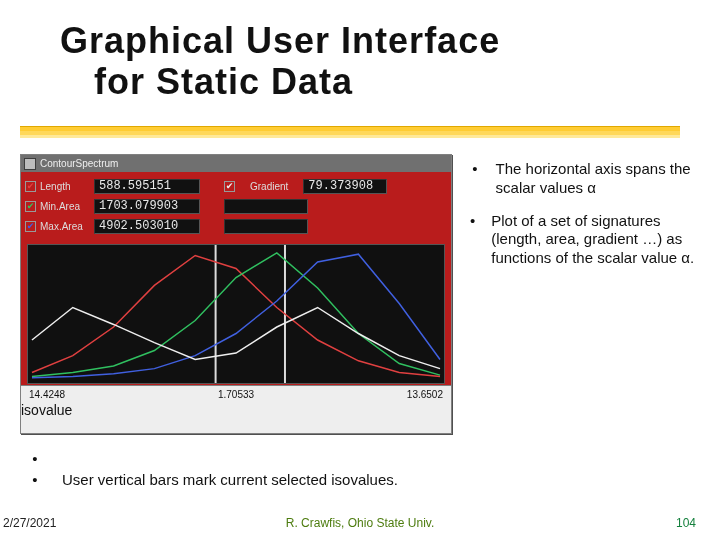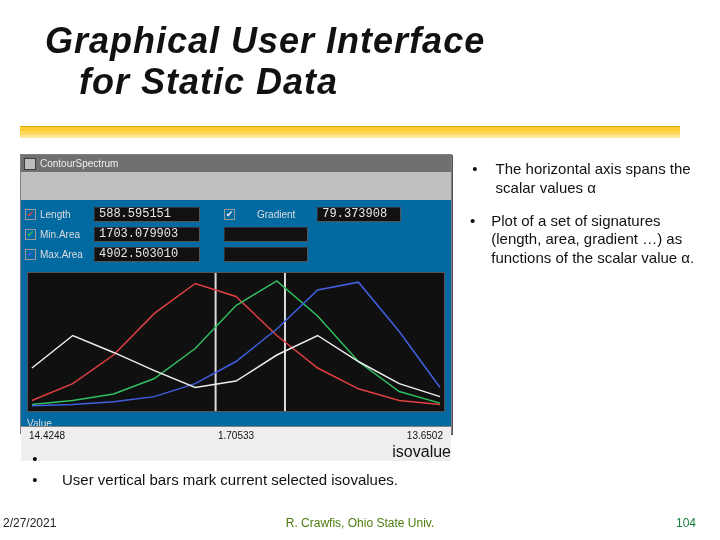--- a/index.html
+++ b/index.html
@@ -1,23 +1,22 @@
 <!DOCTYPE html>
 <html><head>
 <meta charset="utf-8">
 <style>
   * { box-sizing: border-box; margin: 0; padding: 0; }
   html, body { width: 720px; height: 540px; background: #fff; font-family: Arial, Helvetica, sans-serif; }
   .slide { position: relative; width: 720px; height: 540px; }
   .title {
-    position: absolute; left: 45px; top: 20px; width: 620px;
+    position: absolute; left: 60px; top: 20px; width: 620px;
     font-family: "Arial Black", Arial, sans-serif; font-weight: 900;
     font-size: 36px; line-height: 1.15; letter-spacing: 1px;
     color: #111;
-    font-style: italic;
   }
   .title-line2 { display: block; padding-left: 34px; }
   .title-underline {
     position: absolute; left: 20px; top: 126px; width: 660px; height: 12px;
   }
   .title-underline .bar1 { position:absolute; left:0; top:0; width:100%; height:5px; background:#ffcc33; border-top:1px solid #e0a800; }
   .title-underline .bar2 { position:absolute; left:0; top:5px; width:100%; height:4px; background:#ffd85a; }
   .title-underline .bar3 { position:absolute; left:0; top:9px; width:100%; height:3px; background:#ffe999; }
 
   
@@ -25,50 +24,50 @@
     position: absolute; left: 20px; top: 154px; width: 432px; height: 280px;
     background: #c0c0c0; border: 1px solid #808080;
     box-shadow: 1px 1px 0 #505050;
   }
   .titlebar {
     height: 17px; background: #707070; display: flex; align-items: center;
     padding: 0 3px; gap: 4px;
   }
   .titlebar .sys-icon { width: 12px; height: 12px; background: #bdbdbd; border:1px solid #3d3d3d; }
   .titlebar .title-text { color: #eee; font-size: 10px; font-family: Arial; }
-  .win-body { background: #0369a1; height: calc(100% - 17px); position: relative; margin-top: 28px; }
+  .win-body { background: #b91c1c; height: calc(100% - 17px); position: relative; }
 
   .params { position: absolute; left: 4px; top: 4px; right: 4px; height: 64px; }
   .param-row { display: flex; align-items: center; height: 20px; gap: 4px; }
   .chk { width: 11px; height: 11px; border:1px solid #999; display:inline-flex; align-items:center; justify-content:center; font-size:9px; line-height:9px; color:#bbb; }
   .chk.red::after   { content:"✔"; color:#e04040; }
   .chk.green::after { content:"✔"; color:#30c060; }
   .chk.blue::after  { content:"✔"; color:#4060e0; }
   .chk.white::after { content:"✔"; color:#eee; }
   .param-label { color:#ddd; font-size:10px; width:50px; }
   .param-val {
     width: 106px; height: 15px; background:#111; border:1px solid #555; border-top-color:#333; border-left-color:#333;
     color:#e8e8e8; font-size:12px; padding:0 4px; display:flex; align-items:center; font-family:"Courier New",monospace;
   }
-  .col2 { margin-left: 20px; display:flex; align-items:center; gap:22px; }
+  .col2 { margin-left: 20px; display:flex; align-items:center; gap:15px; }
 
   .plot {
     position:absolute; left:6px; right:6px; top:72px; height:140px;
     background:#101010; border:1px solid #555;
   }
   .plot svg { width:100%; height:100%; display:block; }
 
   .ylab { position:absolute; left:6px; top:218px; color:#ddd; font-size:10px; }
 
   .xaxis-band {
-    position:absolute; left:0; right:0; bottom:0; height:35px; background:#eeeeee;
+    position:absolute; left:0; right:0; bottom:0; height:48px; background:#eeeeee;
     border-top:1px solid #808080;
   }
   .xaxis-nums { display:flex; justify-content:space-between; font-size:10px; color:#111; padding:3px 8px 0 8px; }
-  .xaxis-label { text-align:right; font-size:16px; color:#111; margin-top:2px; }
+  .xaxis-label { text-align:left; font-size:14px; color:#111; margin-top:2px; }
 
   
   .right-bullets {
     position:absolute; left:470px; top:160px; width:230px;
     font-size:15px; line-height:1.25; color:#111;
   }
   .right-bullets .bi { display:flex; gap:16px; margin-bottom:14px; }
   .right-bullets .dot { width:14px; text-align:center; }
 
   

